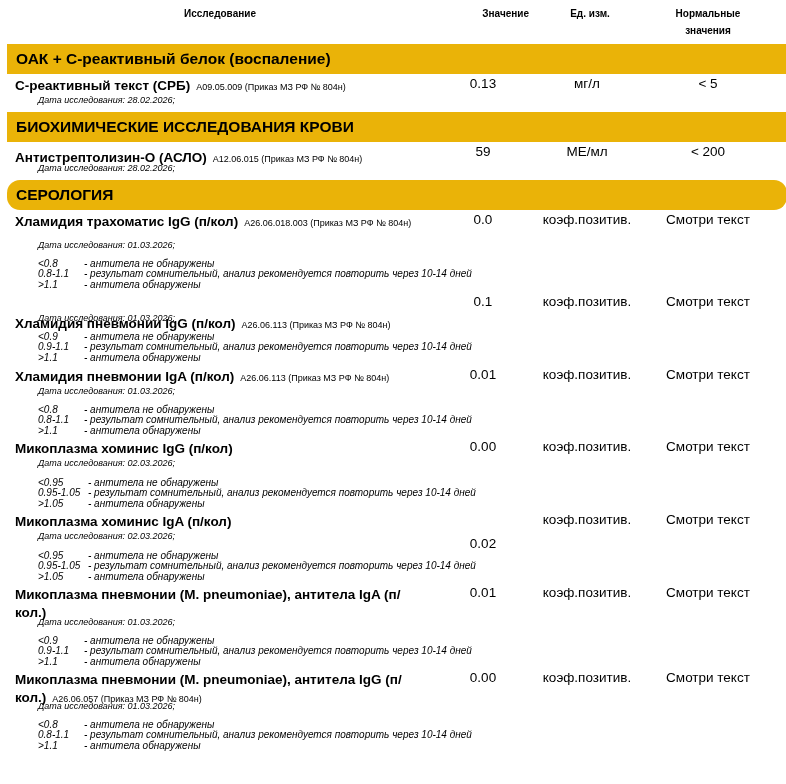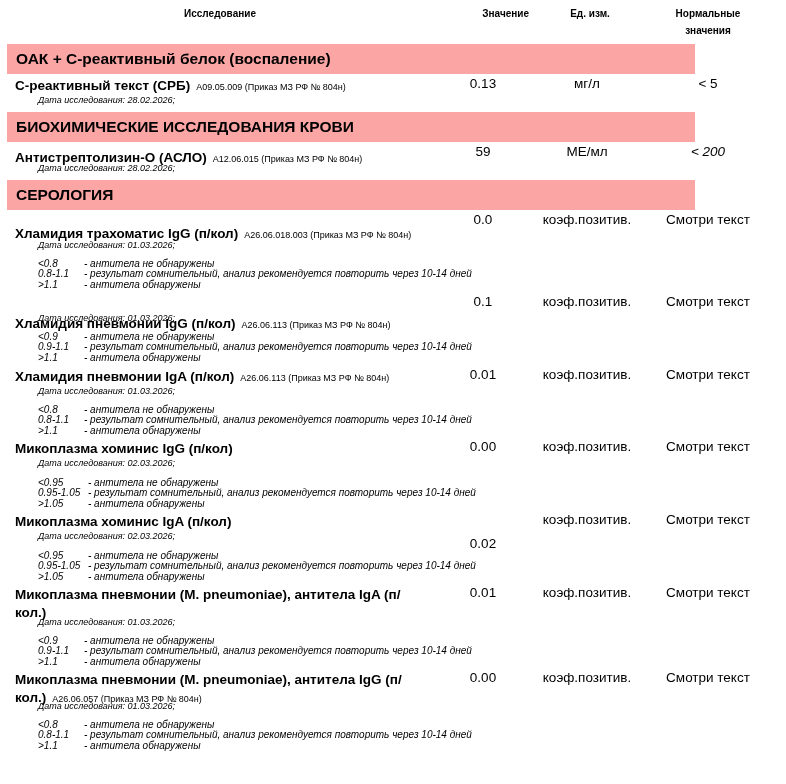--- a/index.html
+++ b/index.html
@@ -1,19 +1,19 @@
 <!DOCTYPE html>
 <html><head>
 <meta charset="utf-8">
 <style>
   html, body { margin: 0; padding: 0; background: #ffffff; }
   body { width: 786px; height: 784px; position: relative; overflow: hidden;
          font-family: "Liberation Sans", sans-serif; color: #000; }
   .hdr { position: absolute; font-weight: bold; font-size: 10px; text-align: center; line-height: 17px; }
-  .band { position: absolute; left: 7px; width: 688px; background: #fca5a5; }
+  .band { position: absolute; left: 7px; width: 780px; background: #eab308; }
   .band-title { position: absolute; left: 9px; font-size: 15.5px; font-weight: bold; line-height: 30px; top: 0; white-space: nowrap; }
   .test { position: absolute; left: 15px; width: 400px; }
   .test-name { font-weight: bold; font-size: 13.5px; line-height: 16px; }
   .test-code { font-size: 9px; font-weight: normal; margin-left: 6px; }
   .date { position: absolute; left: 38px; font-size: 9px; font-style: italic; line-height: 11px; white-space: nowrap; }
   .legend { position: absolute; left: 38px; font-size: 10px; font-style: italic; line-height: 10.3px; }
   .legend-row { display: flex; white-space: nowrap; }
   .legend-range { display: inline-block; width: 46px; }
   .legend-range.wide { width: 50px; }
   .val { position: absolute; font-size: 13.5px; text-align: center; line-height: 16px; white-space: nowrap; }
@@ -47,27 +47,27 @@
 <div class="band" style="top:112px; height:30px;">
   <div class="band-title">БИОХИМИЧЕСКИЕ ИССЛЕДОВАНИЯ КРОВИ</div>
 </div>
 
 <div class="test" style="top:148px;">
   <span class="test-name">Антистрептолизин-О (АСЛО)</span><span class="test-code">A12.06.015 (Приказ МЗ РФ № 804н)</span>
 </div>
 <div class="date" style="top:163px;">Дата исследования: 28.02.2026;</div>
 <div class="val col-value" style="top:144px;">59</div>
 <div class="val col-unit" style="top:144px;text-align:center;">МЕ/мл</div>
-<div class="val col-norm" style="top:144px;font-style:italic;">&lt; 200</div>
-
-<div class="band" style="top:180px; height:30px;">
+<div class="val col-norm" style="top:144px;">&lt; 200</div>
+
+<div class="band" style="top:180px; height:30px;border-radius:13px;">
   <div class="band-title">СЕРОЛОГИЯ</div>
 </div>
 
-<div class="test" style="top:212px; width:400px;margin-top:12px;">
+<div class="test" style="top:212px; width:400px;">
   <span class="test-name">Хламидия трахоматис IgG (п/кол)</span><span class="test-code" style="line-height:12px;">A26.06.018.003 (Приказ МЗ РФ № 804н)</span>
 </div>
 <div class="date" style="top:240px;">Дата исследования: 01.03.2026;</div>
 <div class="legend" style="top:259px;">
   <div class="legend-row">
       <span class="legend-range">&lt;0.8</span>
       <span>- антитела не обнаружены</span>
     </div>
   <div class="legend-row">
       <span class="legend-range">0.8-1.1</span>

